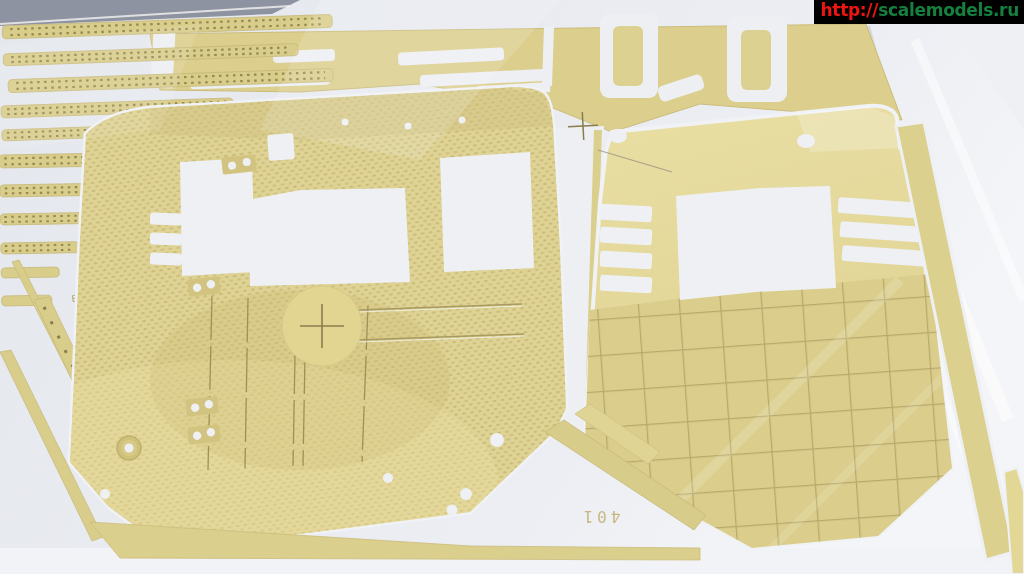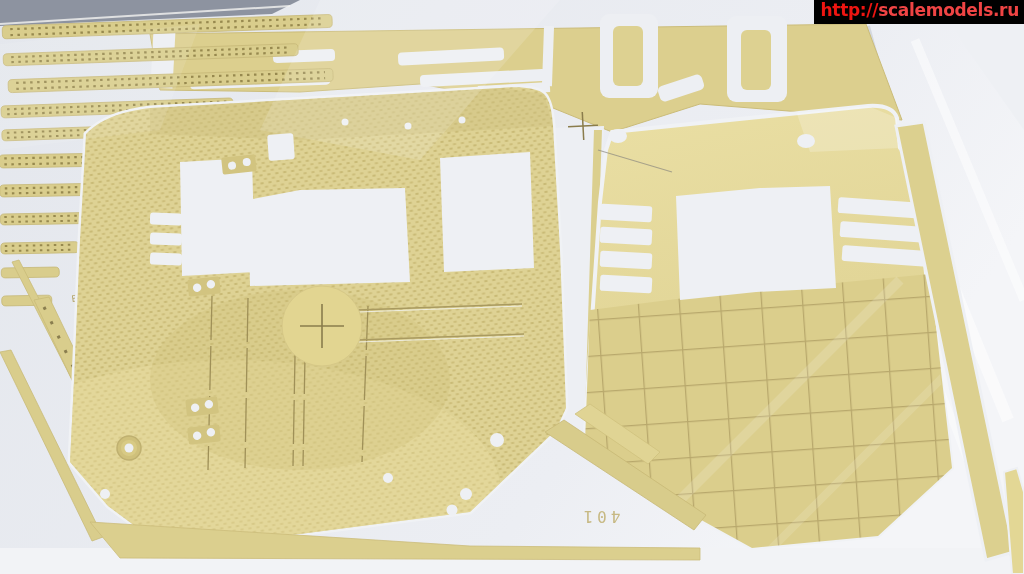--- a/index.html
+++ b/index.html
@@ -5,21 +5,21 @@
   html,body{margin:0;padding:0;width:1024px;height:574px;overflow:hidden;background:#e8eaef;}
   #stage{position:relative;width:1024px;height:574px;font-family:"DejaVu Sans",sans-serif;}
   #photo-svg{position:absolute;left:0;top:0;}
   #watermark{
     position:absolute;top:0;right:0;height:22px;
     background:#000;display:flex;align-items:flex-start;
     padding:0 5px 2px 7px;font-size:17px;font-weight:700;letter-spacing:-0.3px;
     font-family:"DejaVu Sans",sans-serif;line-height:20px;white-space:nowrap;
   }
   #watermark .proto{color:#ee1511;}
-  #watermark .site{color:#ef4444;}
+  #watermark .site{color:#15803d;}
   .etchlabel{font-family:"DejaVu Sans Mono",monospace;}
 </style>
 </head>
 <body>
 
 <div id="stage">
 
 <svg id="photo-svg" width="1024" height="574" viewBox="0 0 1024 574">
   <defs>
     <linearGradient id="paperGrad" x1="0" y1="0" x2="1" y2="0.4">

